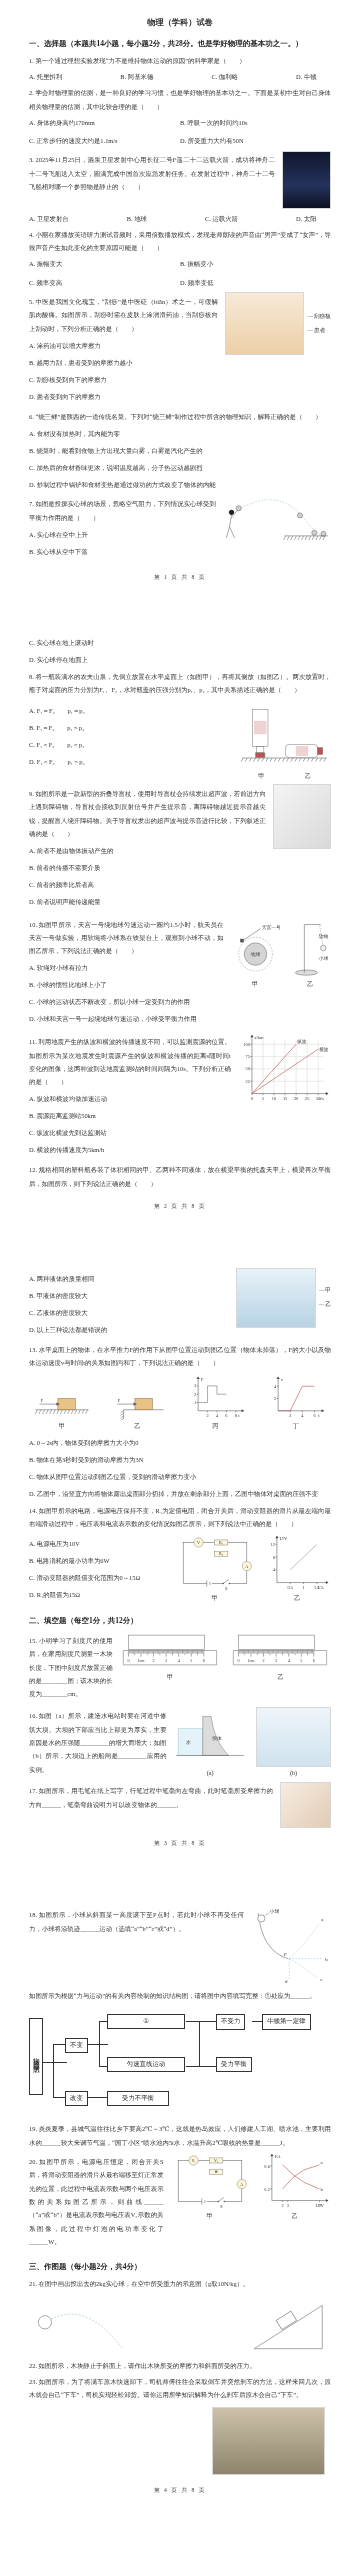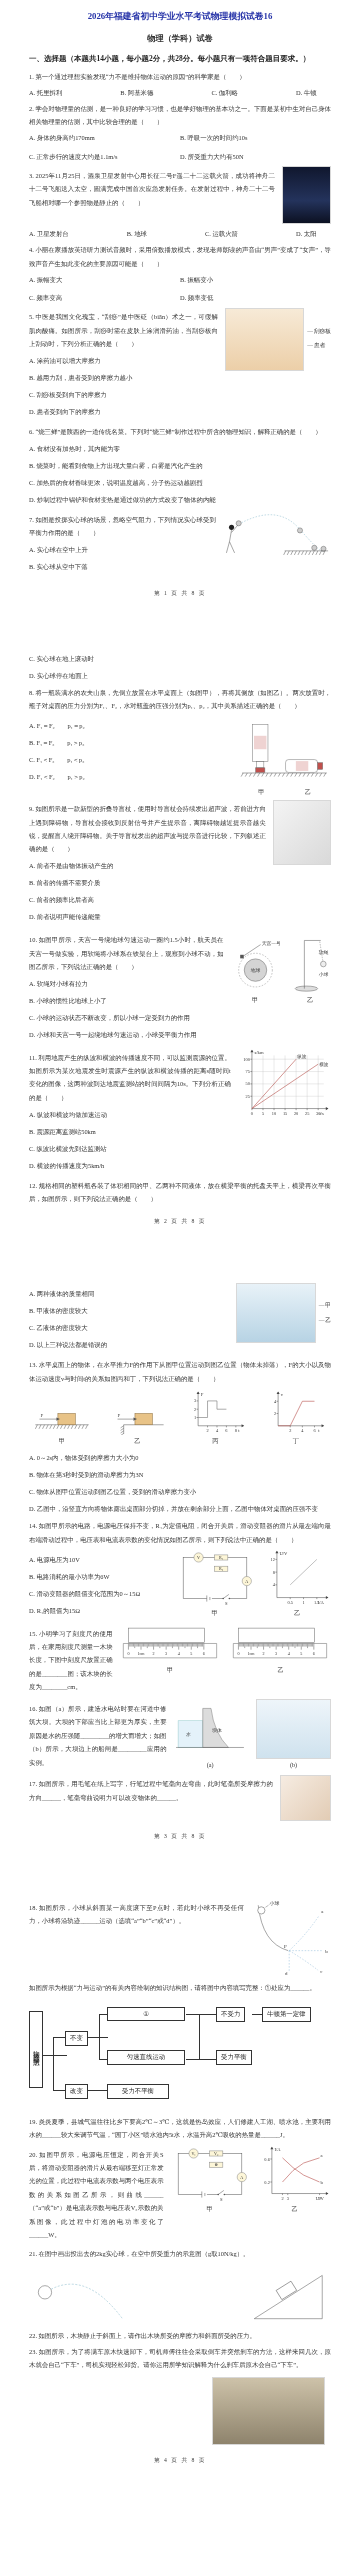--- a/index.html
+++ b/index.html
@@ -29,23 +29,22 @@
   svg text{font-family:"Liberation Serif","DejaVu Serif",serif;fill:#333;}
   .flow{position:relative;height:111px;margin:6.2px 0 3.1px 0;}
   .fnode{position:absolute;border:0.8px solid #333;font-size:6.4px;padding:2.1px 4.1px;background:#fff;color:#222;text-align:center;box-sizing:border-box;}
   .fvert{writing-mode:vertical-rl;text-orientation:upright;letter-spacing:1.5px;padding:4.1px 1.5px;}
   .fline{position:absolute;background:#333;}
 </style>
 </head>
 <body>
 
 <div class="page">
-    <div class="title">2026年福建省初中学业水平考试物理模拟试卷16</div>
     <div class="subtitle">物理（学科）试卷</div>
-    <div class="section">一、选择题（本题共14小题，每小题2分，共28分。每小题只有一项符合题目要求。）</div>
+    <div class="section">一、选择题（本题共14小题，每小题2分，共28分。也是学好物理的基本功之一。）</div>
     <div class="para">1. 第一个通过理想实验发现“力不是维持物体运动的原因”的科学家是（　　）</div>
     <div class="opts4">
       <span>A. 托里拆利</span>
       <span>B. 阿基米德</span>
       <span>C. 伽利略</span>
       <span>D. 牛顿</span>
     </div>
     <div class="para">2. 学会对物理量的估测，是一种良好的学习习惯，也是学好物理的基本功之一。下面是某初中生对自己身体相关物理量的估测，其中比较合理的是（　　）</div>
     <div class="opts2">
       <span>A. 身体的身高约170mm</span>
@@ -547,20 +546,21 @@
                 <polyline points="52.833333333333336,69.29411764705883 104.5,19.882352941176478" fill="none" stroke="#999" stroke-width="1.2"></polyline>
               </svg>
             </div>
           </div>
           <div class="figcaps">
             <span>乙</span>
           </div>
         </div>
       </div>
     </div>
+    <div class="section">二、填空题（每空1分，共12分）</div>
     <div class="qfig">
       <div class="qleft">
         <div class="para">15. 小明学习了刻度尺的使用后，在家用刻度尺测量一木块长度，下图中刻度尺放置正确的是________图；该木块的长度为________cm。</div>
       </div>
       <div class="figcol">
         <div class="fig">
           <div class="figbody">
             <div>
               <svg viewBox="0 0 196 78" width="101" height="40">
                 <rect x="16" y="8" width="148" height="28" fill="#fff" stroke="#666"></rect>
@@ -881,20 +881,21 @@
                 <text x="121.7" y="75.6" font-size="9">b</text>
               </svg>
             </div>
           </div>
           <div class="figcaps">
             <span>乙</span>
           </div>
         </div>
       </div>
     </div>
+    <div class="section">三、作图题（每小题2分，共4分）</div>
     <div class="para">21. 在图中画出投出去的2kg实心球，在空中所受重力的示意图（g取10N/kg）。</div>
     <div class="figrow spread">
       <div class="fig">
         <div class="figbody">
           <div>
             <svg viewBox="0 0 205 92" width="106" height="47">
               <circle cx="30" cy="30" r="13" fill="#fff" stroke="#555"></circle>
               <path d="M42,24 Q112,-12 182,82" fill="none" stroke="#7fb3c8" stroke-dasharray="4,3"></path>
             </svg>
           </div>

